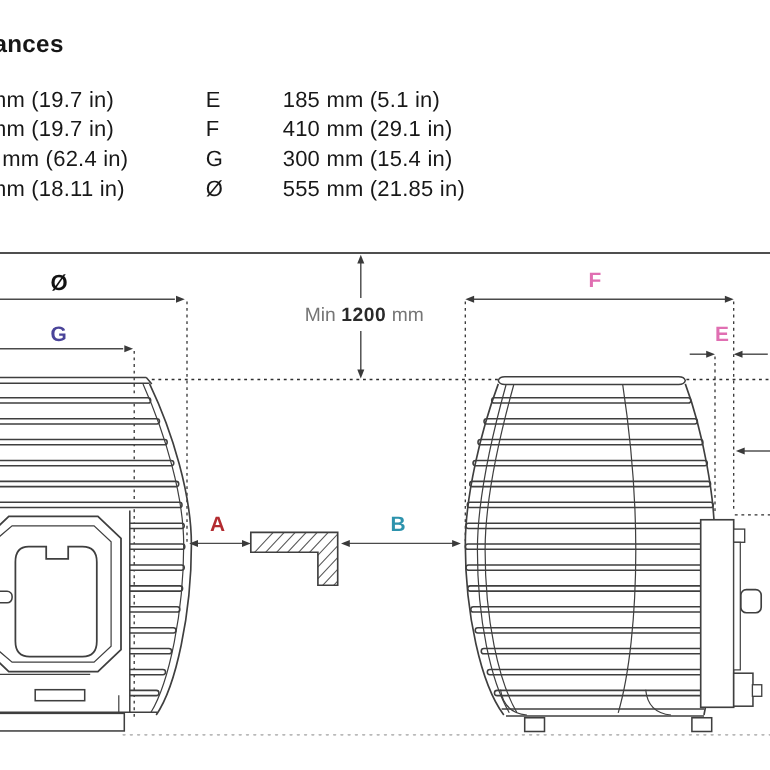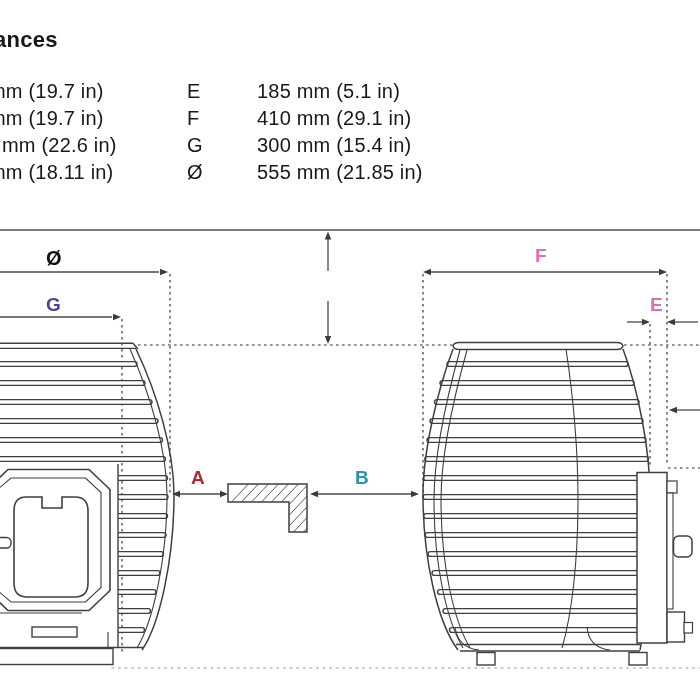--- a/index.html
+++ b/index.html
@@ -25,21 +25,21 @@
 </head>
 <body>
 
 <div id="stage">
 
   <div class="abs title" style="left:-6px;top:27px;">ances</div>
 
   <div>
     <div class="abs cell" style="left:-11px;top:80px;">mm (19.7 in)</div>
     <div class="abs cell" style="left:-11px;top:107px;">mm (19.7 in)</div>
-    <div class="abs cell" style="left:2px;top:134px;">mm (22.6 in)</div>
+    <div class="abs cell" style="left:2px;top:134px;">mm (62.4 in)</div>
     <div class="abs cell" style="left:-11px;top:161px;">mm (18.11 in)</div>
 
     <div class="abs cell" style="left:187px;top:80px;">E</div>
     <div class="abs cell" style="left:187px;top:107px;">F</div>
     <div class="abs cell" style="left:187px;top:134px;">G</div>
     <div class="abs cell" style="left:187px;top:161px;">Ø</div>
 
     <div class="abs cell" style="left:257px;top:80px;">185 mm (5.1 in)</div>
     <div class="abs cell" style="left:257px;top:107px;">410 mm (29.1 in)</div>
     <div class="abs cell" style="left:257px;top:134px;">300 mm (15.4 in)</div>
@@ -202,14 +202,19 @@
     </g>
   </svg>
 
   <div class="abs dimlabel" style="left: 46px; top: 247px; font-size: 20px; color: rgb(18, 18, 18);">Ø</div>
   <div class="abs dimlabel" style="left: 46px; top: 294px; color: rgb(74, 68, 153);">G</div>
   <div class="abs dimlabel" style="left: 535px; top: 245px; color: rgb(224, 111, 178);">F</div>
   <div class="abs dimlabel" style="left: 650px; top: 294px; color: rgb(224, 111, 178);">E</div>
   <div class="abs dimlabel" style="left: 191px; top: 467px; color: rgb(179, 43, 48);">A</div>
   <div class="abs dimlabel" style="left: 355px; top: 467px; color: rgb(45, 147, 173);">B</div>
 
+  <div class="abs minrow" style="left:277px;top:276px;">
+    <span style="color: rgb(117, 117, 117);">Min</span>
+    <span class="val" style="color: rgb(42, 42, 42);">1200</span>
+    <span style="color: rgb(117, 117, 117);">mm</span>
+  </div>
 
 </div>
 
 </body></html>

